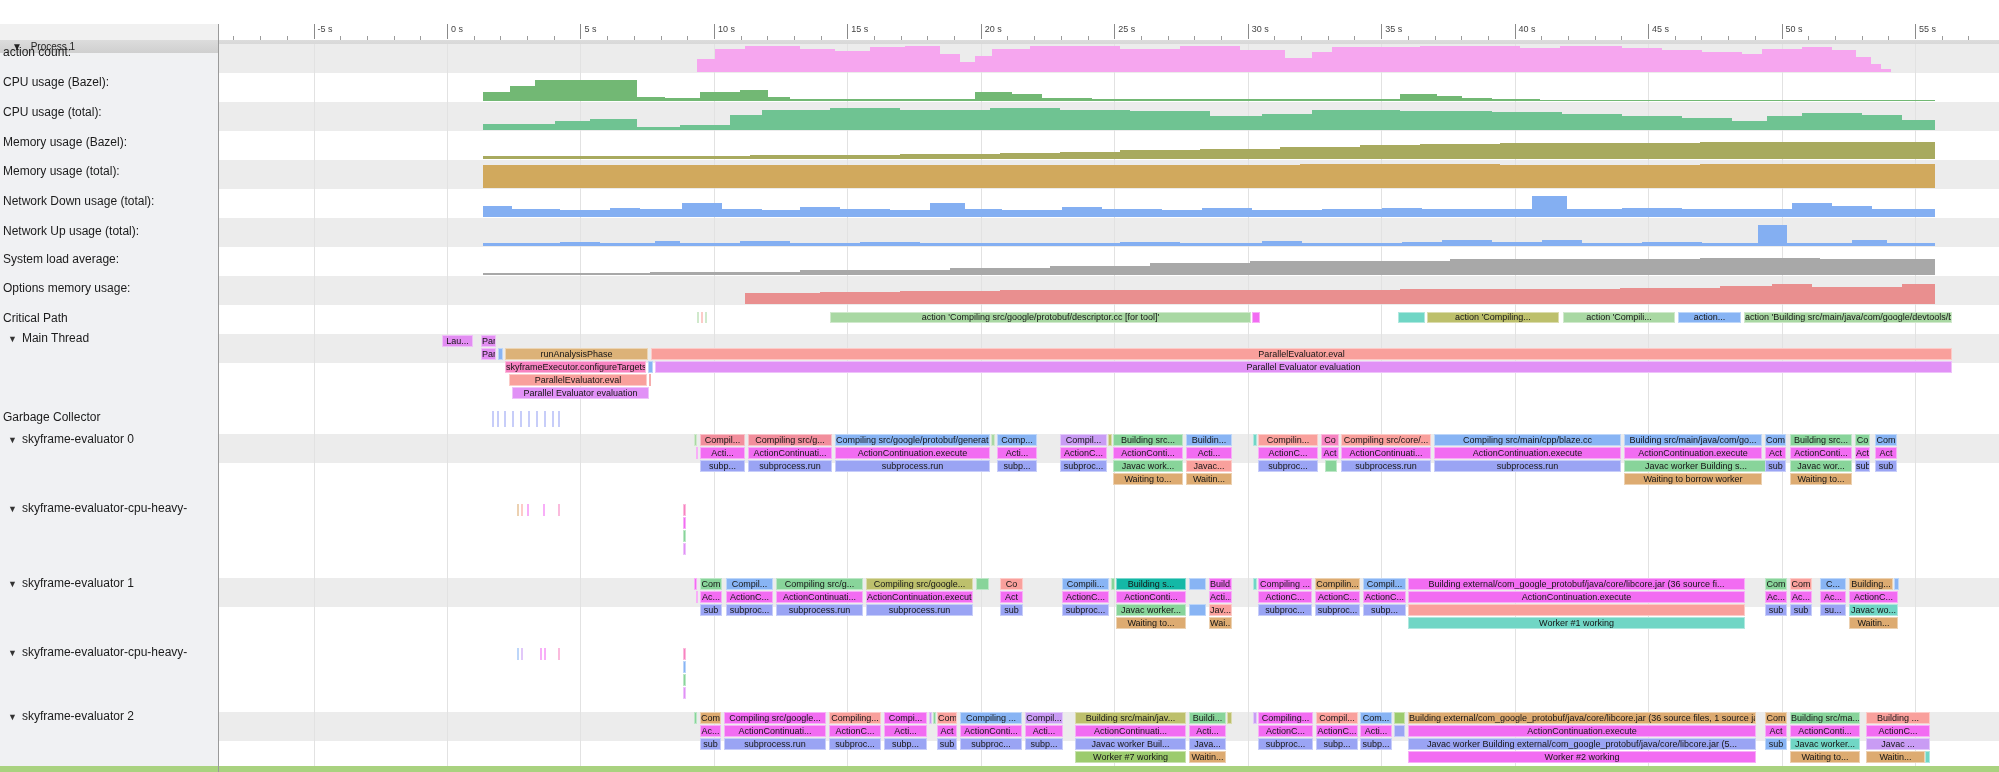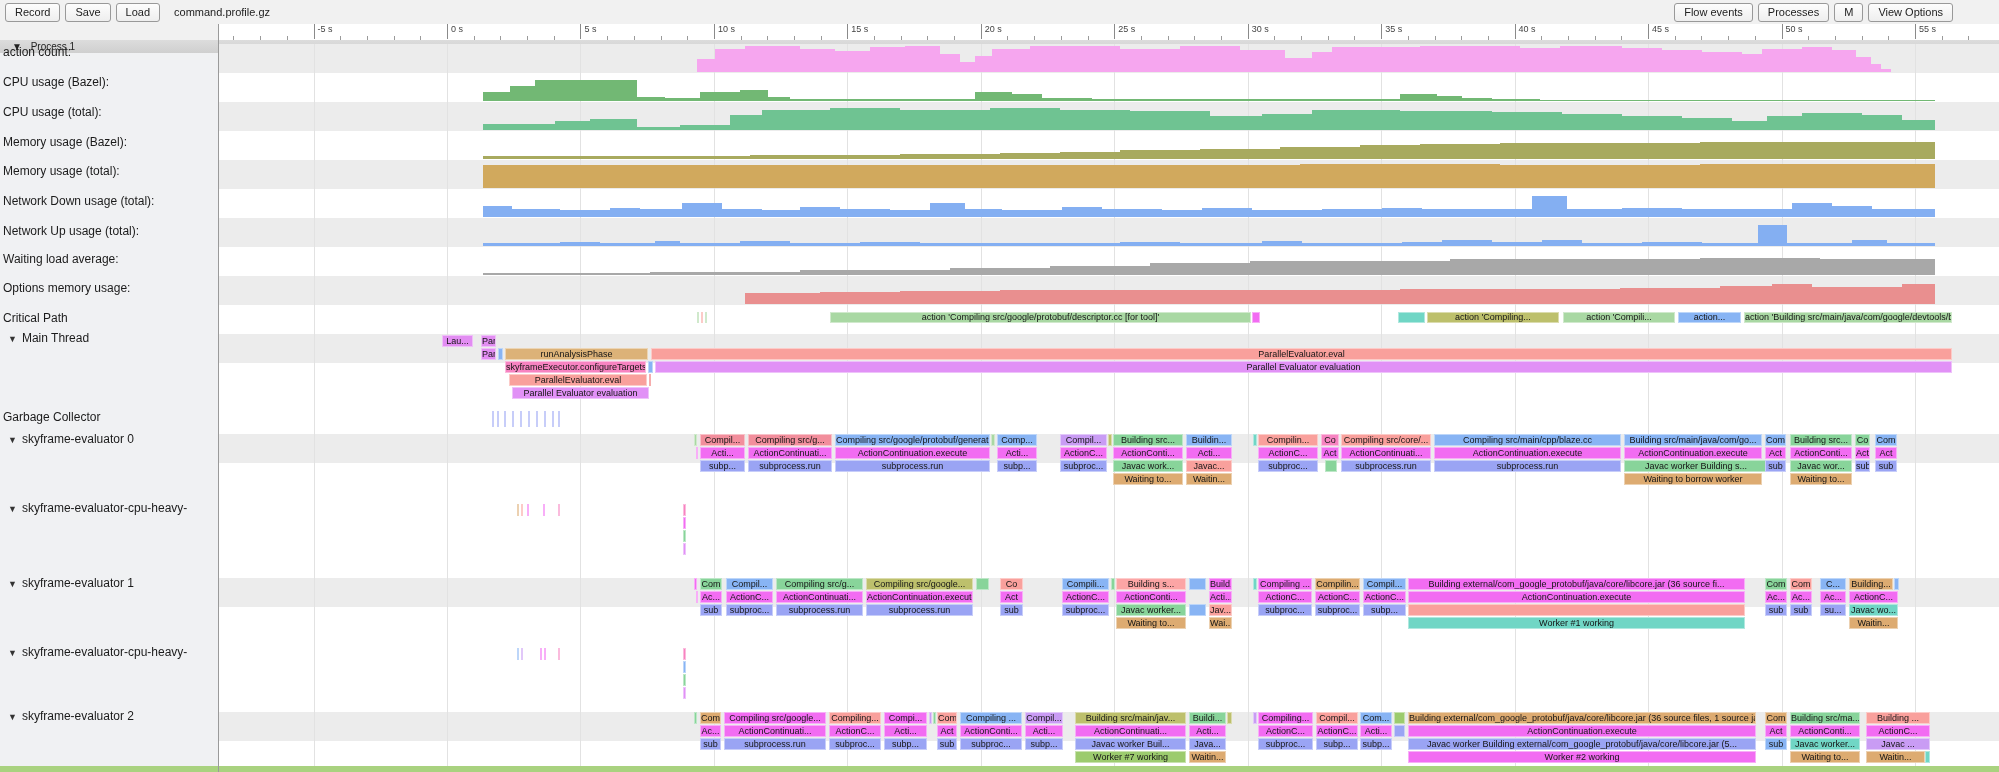--- a/index.html
+++ b/index.html
@@ -37,26 +37,20 @@
   .gridline{position:absolute;width:1px;background:#e2e2e2;z-index:2;}
   .cbar{position:absolute;z-index:5;}
   .block{position:absolute;z-index:6;font-size:9px;line-height:11px;color:#151515;text-align:center;
          overflow:hidden;white-space:nowrap;box-sizing:border-box;border:1px solid rgba(255,255,255,.45);}
   #bottom-strip{position:absolute;left:0;top:766px;width:1999px;height:6px;background:#a9d27f;z-index:20;}
 </style>
 </head>
 <body>
 
 <div id="app">
-  <div id="toolbar">
-    <span id="tb-left"><div class="btn">Record</div><div class="btn">Save</div><div class="btn">Load</div></span>
-    <span id="tb-file">command.profile.gz</span>
-    <span id="tb-spacer"></span>
-    <span id="tb-right"><div class="btn">Flow events</div><div class="btn">Processes</div><div class="btn">M</div><div class="btn">View Options</div></span>
-  </div>
   <div id="ruler-left"></div>
   <div id="ruler">
       <div class="tick-major" style="left: 95.55px;">-5 s</div>
       <div class="tick-major" style="left: 229px;">0 s</div>
       <div class="tick-major" style="left: 362.45px;">5 s</div>
       <div class="tick-major" style="left: 495.9px;">10 s</div>
       <div class="tick-major" style="left: 629.35px;">15 s</div>
       <div class="tick-major" style="left: 762.8px;">20 s</div>
       <div class="tick-major" style="left: 896.25px;">25 s</div>
       <div class="tick-major" style="left: 1029.7px;">30 s</div>
@@ -121,21 +115,21 @@
     </div>
   <div id="process-header"><span><span class="arr">▼</span> <span>Process 1</span></span></div>
   <div id="label-col">
       <div class="row-label plain" style="top: -8px;"><span>action count:</span></div>
       <div class="row-label plain" style="top: 22px;"><span>CPU usage (Bazel):</span></div>
       <div class="row-label plain" style="top: 52px;"><span>CPU usage (total):</span></div>
       <div class="row-label plain" style="top: 82px;"><span>Memory usage (Bazel):</span></div>
       <div class="row-label plain" style="top: 111px;"><span>Memory usage (total):</span></div>
       <div class="row-label plain" style="top: 141px;"><span>Network Down usage (total):</span></div>
       <div class="row-label plain" style="top: 171px;"><span>Network Up usage (total):</span></div>
-      <div class="row-label plain" style="top: 199px;"><span>Waiting load average:</span></div>
+      <div class="row-label plain" style="top: 199px;"><span>System load average:</span></div>
       <div class="row-label plain" style="top: 228px;"><span>Options memory usage:</span></div>
       <div class="row-label plain" style="top: 258px;"><span>Critical Path</span></div>
       <div class="row-label" style="top: 278px;"><span class="arr">▼</span><span>Main Thread</span></div>
       <div class="row-label plain" style="top: 357px;"><span>Garbage Collector</span></div>
       <div class="row-label" style="top: 379px;"><span class="arr">▼</span><span>skyframe-evaluator 0</span></div>
       <div class="row-label" style="top: 448px;"><span class="arr">▼</span><span>skyframe-evaluator-cpu-heavy-</span></div>
       <div class="row-label" style="top: 523px;"><span class="arr">▼</span><span>skyframe-evaluator 1</span></div>
       <div class="row-label" style="top: 592px;"><span class="arr">▼</span><span>skyframe-evaluator-cpu-heavy-</span></div>
       <div class="row-label" style="top: 656px;"><span class="arr">▼</span><span>skyframe-evaluator 2</span></div>
     </div>
@@ -459,21 +453,21 @@
       <div class="block" style="left: 683px; width: 3px; top: 503px; height: 12px; background: rgb(225, 145, 246); line-height: 10px;"></div>
       <div class="block" style="left: 694px; width: 3px; top: 538px; height: 12px; background: rgb(242, 108, 242); line-height: 10px;"></div>
       <div class="block" style="left: 700px; width: 22px; top: 538px; height: 12px; background: rgb(136, 212, 154); line-height: 10px;">Com</div>
       <div class="block" style="left: 726px; width: 47px; top: 538px; height: 12px; background: rgb(136, 180, 244); line-height: 10px;">Compil...</div>
       <div class="block" style="left: 776px; width: 87px; top: 538px; height: 12px; background: rgb(136, 212, 154); line-height: 10px;">Compiling src/g...</div>
       <div class="block" style="left: 866px; width: 107px; top: 538px; height: 12px; background: rgb(189, 192, 108); line-height: 10px;">Compiling src/google...</div>
       <div class="block" style="left: 976px; width: 13px; top: 538px; height: 12px; background: rgb(136, 212, 154); line-height: 10px;"></div>
       <div class="block" style="left: 1000px; width: 23px; top: 538px; height: 12px; background: rgb(249, 160, 156); line-height: 10px;">Co</div>
       <div class="block" style="left: 1062px; width: 47px; top: 538px; height: 12px; background: rgb(136, 180, 244); line-height: 10px;">Compili...</div>
       <div class="block" style="left: 1111px; width: 4px; top: 538px; height: 12px; background: rgb(136, 212, 154); line-height: 10px;"></div>
-      <div class="block" style="left: 1116px; width: 70px; top: 538px; height: 12px; background: #fca5a5; line-height: 10px;">Building s...</div>
+      <div class="block" style="left: 1116px; width: 70px; top: 538px; height: 12px; background: #14b8a6; line-height: 10px;">Building s...</div>
       <div class="block" style="left: 1189px; width: 17px; top: 538px; height: 12px; background: rgb(136, 180, 244); line-height: 10px;"></div>
       <div class="block" style="left: 1209px; width: 23px; top: 538px; height: 12px; background: rgb(242, 108, 242); line-height: 10px;">Build...</div>
       <div class="block" style="left: 1253px; width: 4px; top: 538px; height: 12px; background: rgb(112, 214, 197); line-height: 10px;"></div>
       <div class="block" style="left: 1258px; width: 54px; top: 538px; height: 12px; background: rgb(242, 108, 242); line-height: 10px;">Compiling ...</div>
       <div class="block" style="left: 1315px; width: 45px; top: 538px; height: 12px; background: rgb(221, 171, 113); line-height: 10px;">Compilin...</div>
       <div class="block" style="left: 1363px; width: 43px; top: 538px; height: 12px; background: rgb(136, 180, 244); line-height: 10px;">Compil...</div>
       <div class="block" style="left: 1408px; width: 337px; top: 538px; height: 12px; background: rgb(242, 108, 242); line-height: 10px;">Building external/com_google_protobuf/java/core/libcore.jar (36 source fi...</div>
       <div class="block" style="left: 1765px; width: 22px; top: 538px; height: 12px; background: rgb(136, 212, 154); line-height: 10px;">Com</div>
       <div class="block" style="left: 1790px; width: 22px; top: 538px; height: 12px; background: rgb(249, 160, 156); line-height: 10px;">Com</div>
       <div class="block" style="left: 1820px; width: 26px; top: 538px; height: 12px; background: rgb(136, 180, 244); line-height: 10px;">C...</div>

